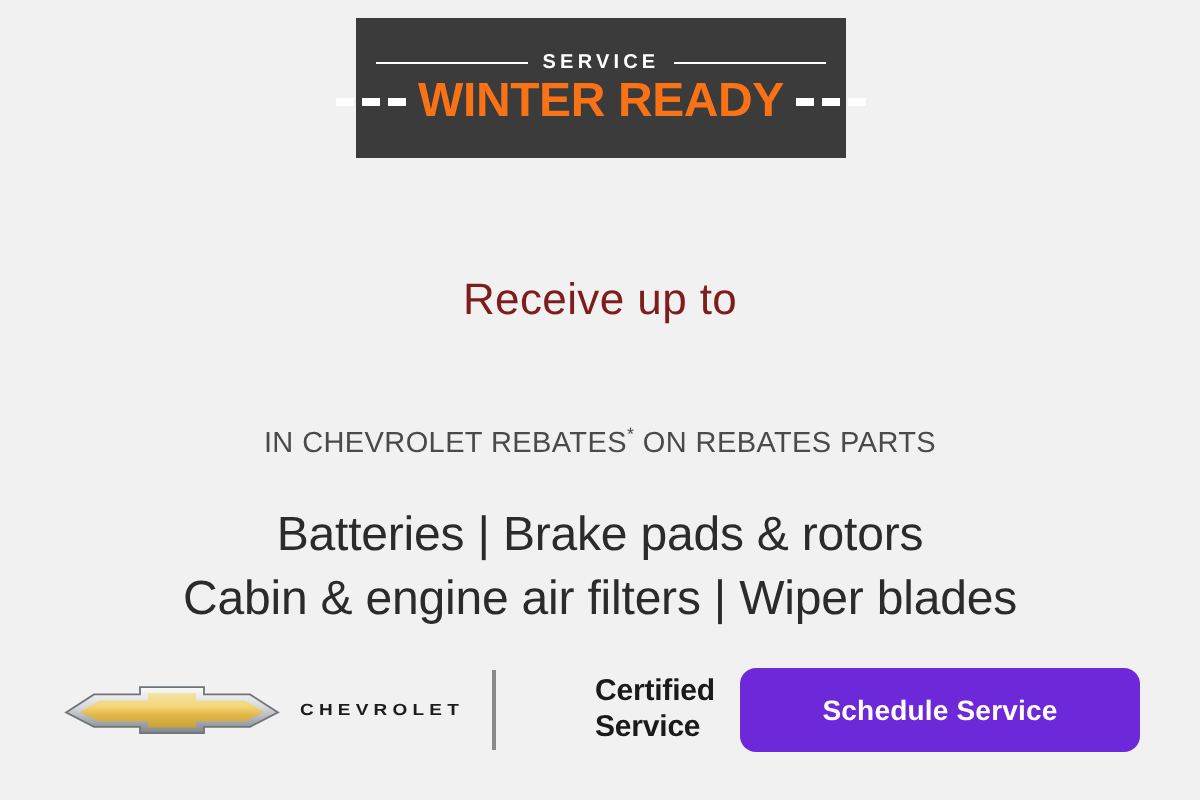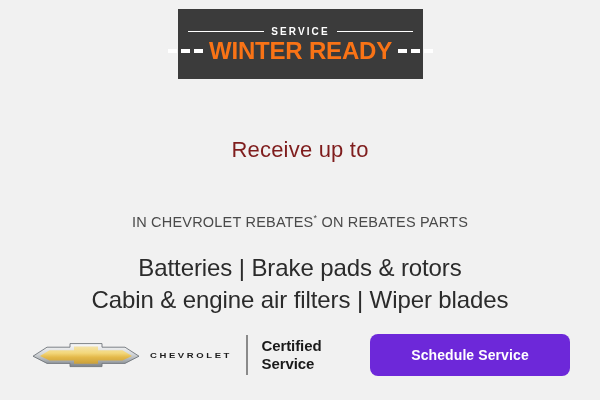--- a/index.html
+++ b/index.html
@@ -167,20 +167,21 @@
     width:1.5px;
     height:40px;
     background:#8a8a8a;
   }
   .certified {
     font-size:15px;
     font-weight:700;
     line-height:1.2;
     color:#1a1a1a;
     letter-spacing:-0.1px;
+    margin-left:36px;
   }
   .cta {
     background:#6d28d9;
     color:#ffffff;
     border:none;
     border-radius:8px;
     width:200px;
     height:42px;
     font-size:14px;
     font-weight:700;

